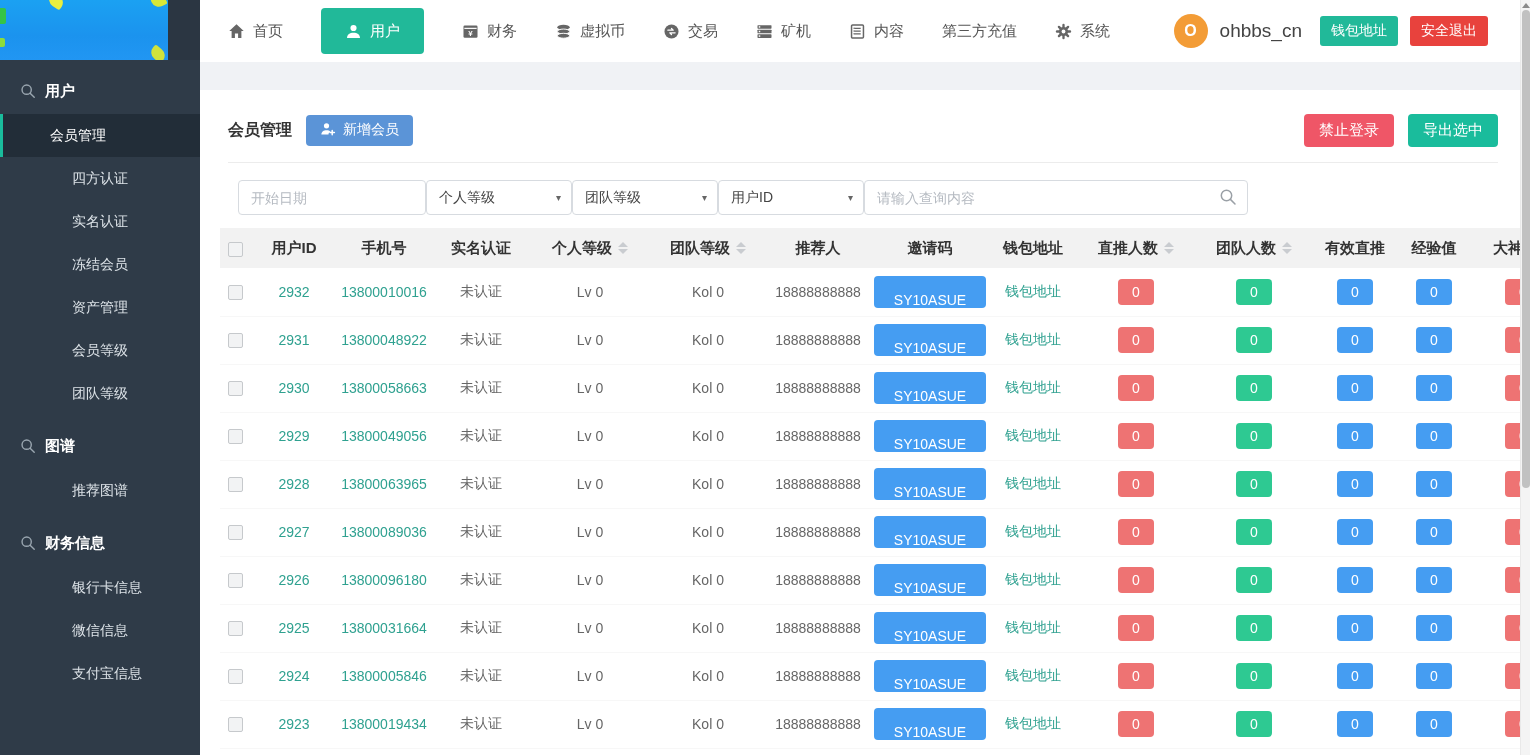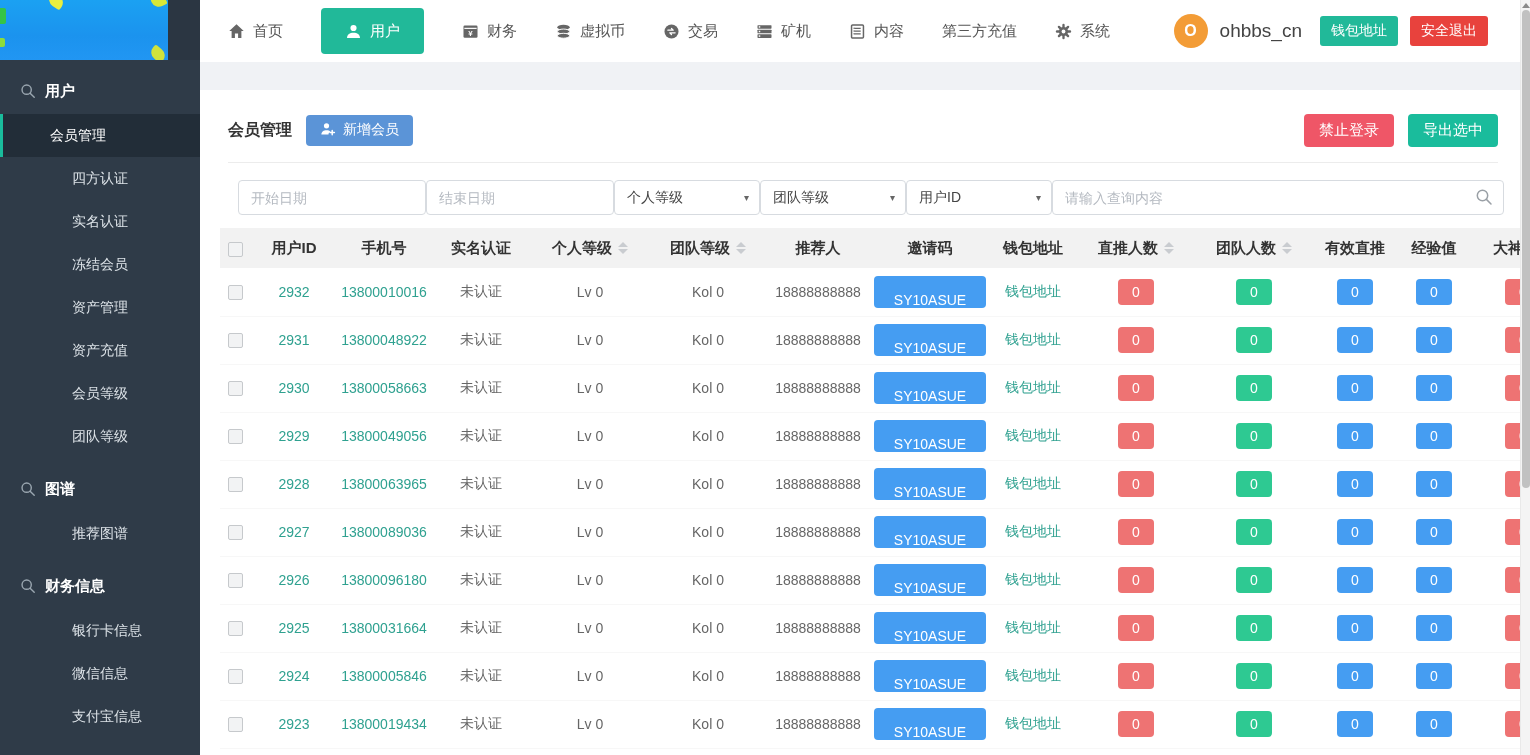--- a/index.html
+++ b/index.html
@@ -62,21 +62,21 @@
   .divider { border-top:1px solid #ececec; margin:16px 32px 0 8px; }
 
   .filters { display:flex; margin:17px 0 0 18px; align-items:center; }
   .f-input { width:188px; height:35px; border:1px solid #d7dbe0; border-radius:4px; padding:0 12px;
              font-size:14px; color:#333; outline:none; font-family:inherit; }
   .f-input::placeholder { color:#b5bac1; }
   .f-select { width:146px; height:35px; border:1px solid #d7dbe0; border-radius:4px; padding:0 10px 0 12px;
               font-size:14px; color:#444; display:flex; align-items:center; justify-content:space-between;
               cursor:pointer; background:#fff; }
   .f-select .arrow { font-size:10px; color:#666; }
-  .f-search { position:relative; width:452px; }
+  .f-search { position:relative; width:384px; }
   .f-search input { width:100%; height:35px; border:1px solid #d7dbe0; border-radius:4px; padding:0 36px 0 12px;
                     font-size:14px; color:#333; outline:none; font-family:inherit; }
   .f-search input::placeholder { color:#b5bac1; }
   .f-search .s-icon { position:absolute; right:11px; top:8px; width:18px; height:18px; color:#9aa0a6; cursor:pointer; }
   .f-search .s-icon svg { width:18px; height:18px; stroke:currentColor; fill:none; stroke-width:1.5; }
 
   
   .table-wrap { margin-top:13px; width:1310px; overflow:hidden; }
   table { table-layout:fixed; width:1358px; border-collapse:collapse; }
   thead th { background:#f2f2f2; height:40px; font-size:15px; font-weight:bold; color:#333; text-align:center; }
@@ -128,21 +128,20 @@
               <path d="M11.4 11.4 16 16" stroke-linecap="round"></path>
             </svg>
           </span>
           <span>用户</span>
         </div>
         <div class="side-item active">会员管理</div>
         <div class="side-item">四方认证</div>
         <div class="side-item">实名认证</div>
         <div class="side-item">冻结会员</div>
         <div class="side-item">资产管理</div>
-        <div class="side-item">资产充值</div>
         <div class="side-item">会员等级</div>
         <div class="side-item">团队等级</div>
         <div class="side-section-title">
           <span class="s-icon">
             <svg viewBox="0 0 18 18">
               <circle cx="7.5" cy="7.5" r="5.2"></circle>
               <path d="M11.4 11.4 16 16" stroke-linecap="round"></path>
             </svg>
           </span>
           <span>图谱</span>
@@ -279,21 +278,20 @@
           <span>新增会员</span>
         </button>
         <div class="spacer"></div>
         <button class="btn-lg btn-forbid">禁止登录</button>
         <button class="btn-lg btn-export">导出选中</button>
       </div>
       <div class="divider"></div>
 
       <div class="filters">
         <input class="f-input" placeholder="开始日期" style="">
-        <input class="f-input" placeholder="结束日期" style="">
         <div class="f-select">
           <span>个人等级</span>
           <span class="arrow">▾</span>
         </div>
         <div class="f-select">
           <span>团队等级</span>
           <span class="arrow">▾</span>
         </div>
         <div class="f-select">
           <span>用户ID</span>

